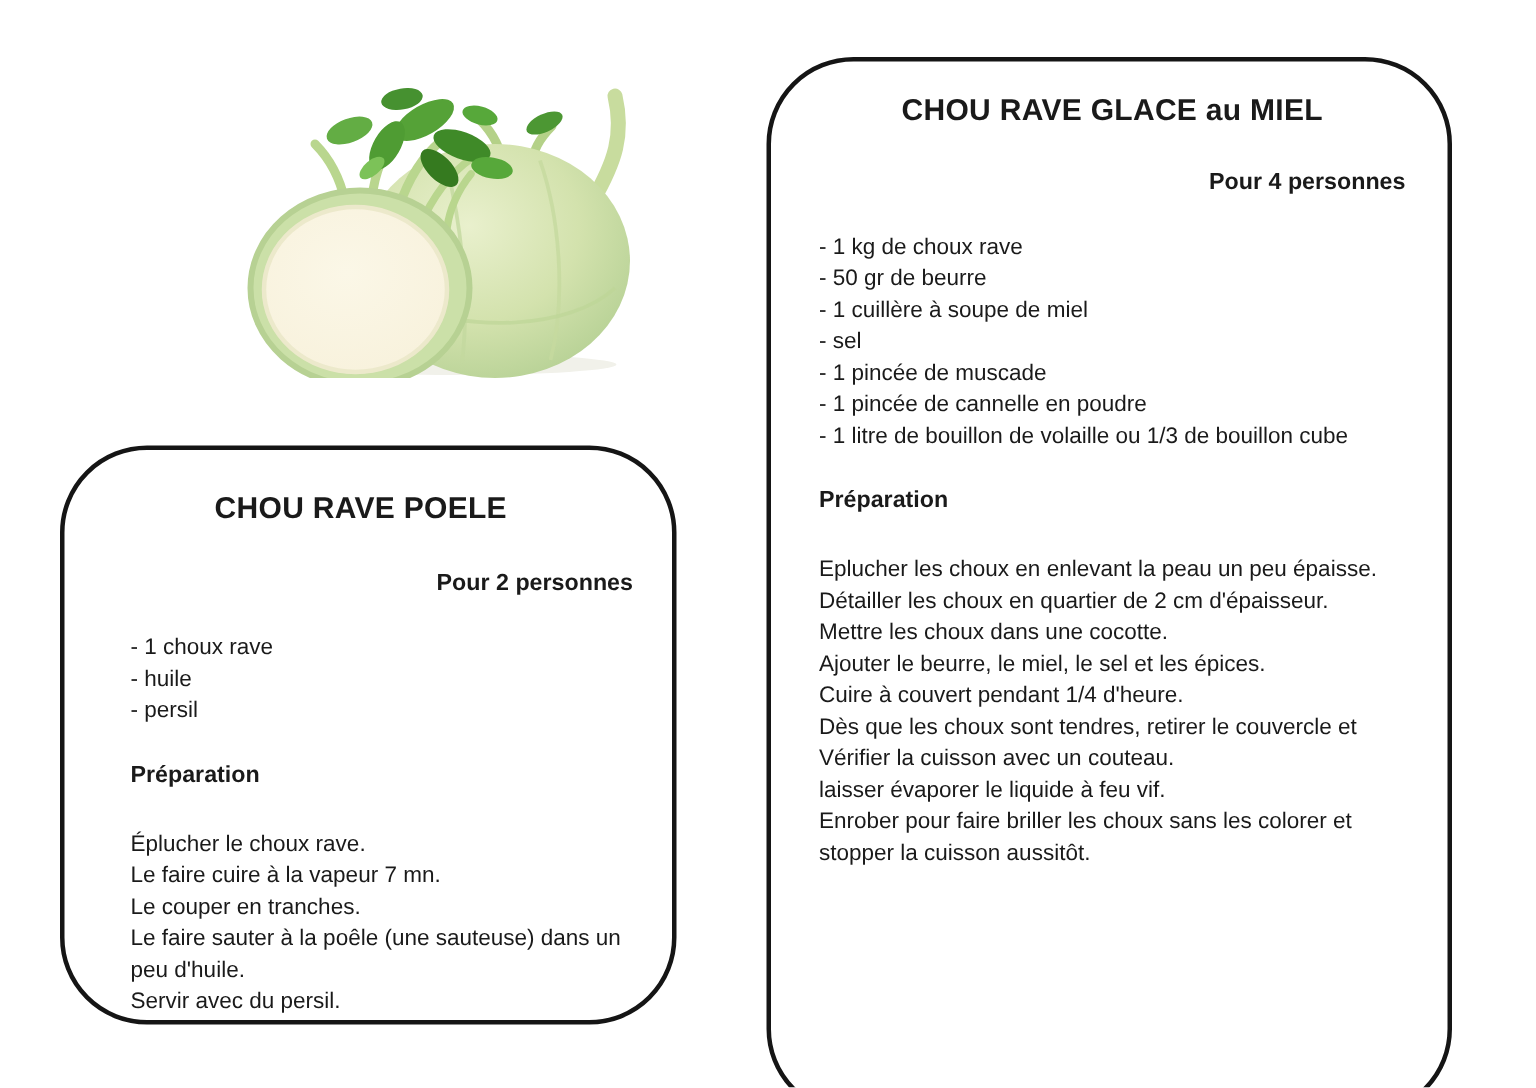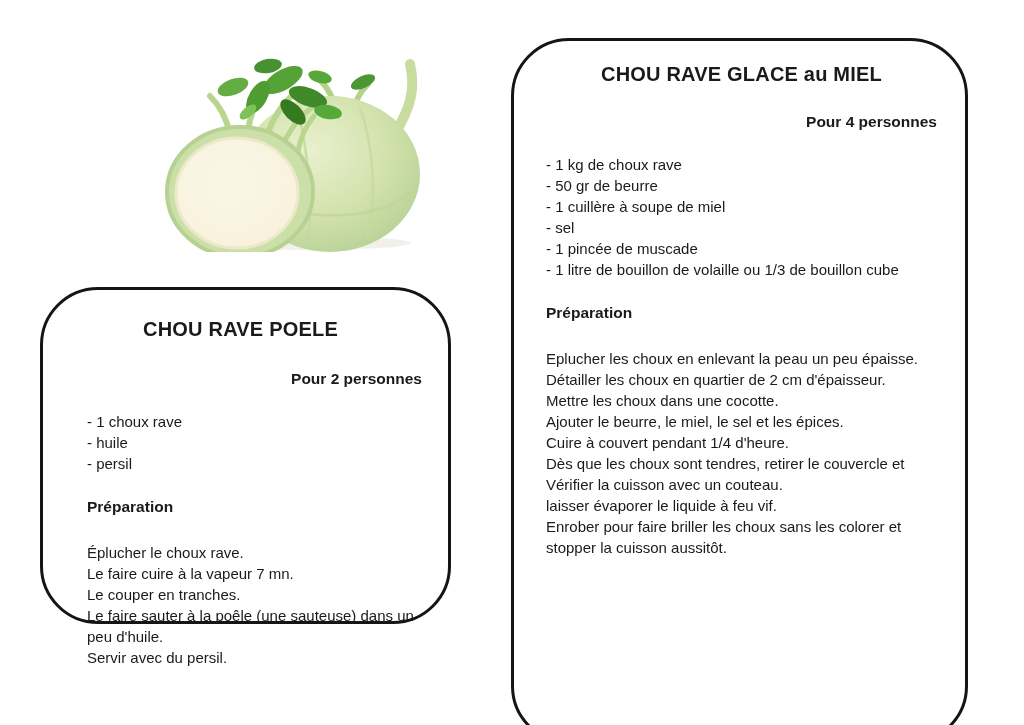--- a/index.html
+++ b/index.html
@@ -22,23 +22,23 @@
   }
   .photo svg { width: 100%; height: 100%; display: block; }
   .card {
     position: absolute;
     background: #ffffff;
     border: 3px solid #151515;
     border-radius: 58px;
   }
   .card-left {
     left: 40px;
-    top: 287px;
+    top: 297px;
     width: 411px;
-    height: 337px;
+    height: 386px;
     padding: 26px 26px 8px 44px;
   }
   .card-right {
     left: 511px;
     top: 38px;
     width: 457px;
     height: 706px;
     padding: 20px 28px 8px 32px;
   }
   .card-title {
@@ -147,20 +147,21 @@
 
   <section class="card card-right">
     <h1 class="card-title">CHOU RAVE GLACE au MIEL</h1>
     <h2 class="sub-heading servings">Pour 4 personnes</h2>
     <div class="ingredients">
       <div class="line">- 1 kg de choux rave</div>
       <div class="line">- 50 gr de beurre</div>
       <div class="line">- 1 cuillère à soupe de miel</div>
       <div class="line">- sel</div>
       <div class="line">- 1 pincée de muscade</div>
+      <div class="line">- 1 pincée de cannelle en poudre</div>
       <div class="line">- 1 litre de bouillon de volaille ou 1/3 de bouillon cube</div>
     </div>
     <h2 class="sub-heading prep-heading">Préparation</h2>
     <div class="steps">
       <div class="line">Eplucher les choux en enlevant la peau un peu épaisse.</div>
       <div class="line">Détailler les choux en quartier de 2 cm d'épaisseur.</div>
       <div class="line">Mettre les choux dans une cocotte.</div>
       <div class="line">Ajouter le beurre, le miel, le sel et les épices.</div>
       <div class="line">Cuire à couvert pendant 1/4 d'heure.</div>
       <div class="line">Dès que les choux sont tendres, retirer le couvercle et</div>

